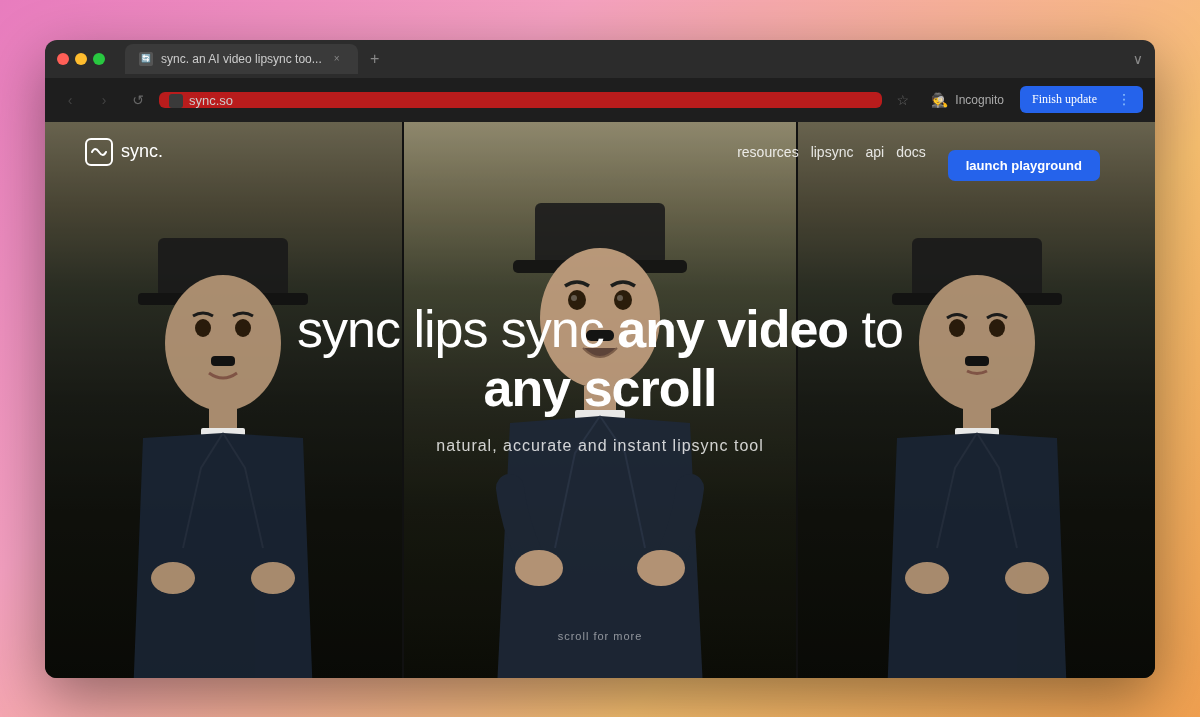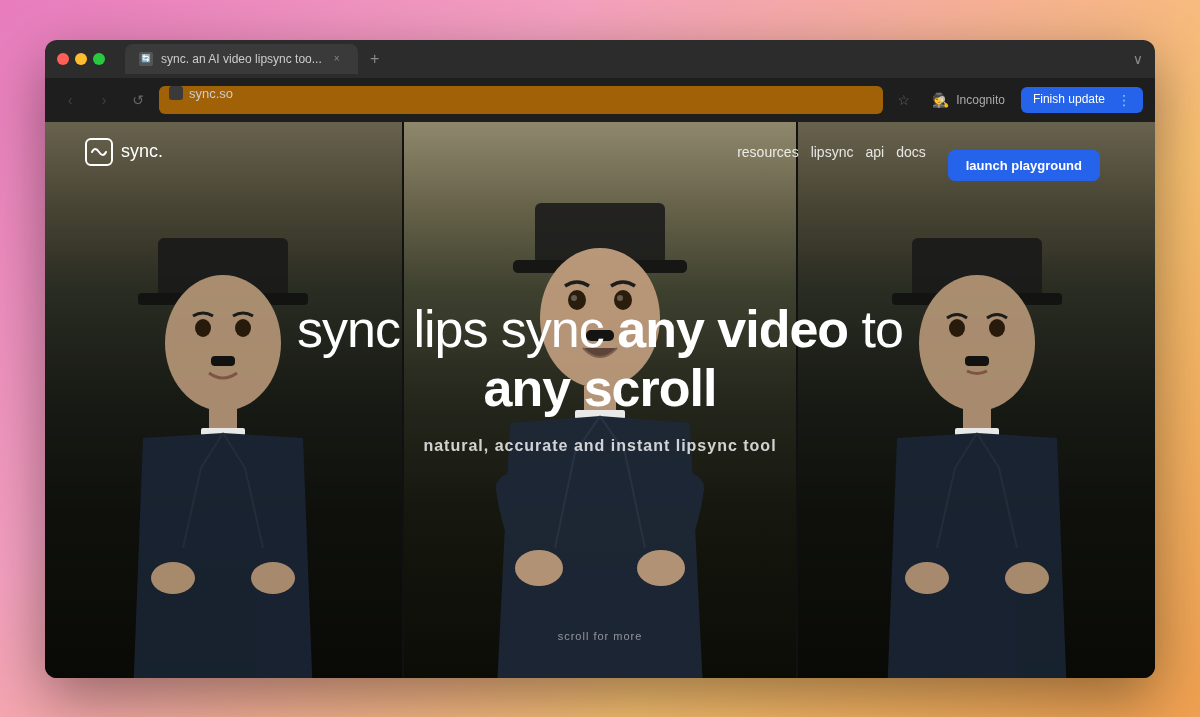--- a/index.html
+++ b/index.html
@@ -131,23 +131,23 @@
     .address-favicon {
       width: 14px;
       height: 14px;
       background: #555;
       border-radius: 2px;
       margin-right: 6px;
       display: inline-block;
     }
     .address-text-wrap {
       display: flex;
-      align-items: flex-start;
-      height: 28px;
-      background: #a16207;
+      align-items: flex-end;
+      height: 16px;
+      background: #b91c1c;
       border-radius: 6px;
       flex: 1;
       padding: 0 10px;
     }
 
     .star-btn {
       width: 26px;
       height: 26px;
       display: flex;
       align-items: center;
@@ -170,23 +170,24 @@
       font-size: 14px;
     }
     .finish-update-btn {
       background: #2563eb;
       color: white;
       font-size: 12px;
       padding: 5px 12px;
       border-radius: 6px;
       cursor: pointer;
       display: flex;
-      align-items: flex-start;
-      gap: 12px;
+      align-items: center;
+      gap: 20px;
       font-weight: 500;
+      font-family: Liberation Serif, serif;
     }
     .finish-update-btn .kebab {
       font-size: 14px;
       color: #93c5fd;
     }
 
     
     .website {
       flex: 1;
       position: relative;
@@ -288,21 +289,21 @@
       letter-spacing: -1px;
     }
     .hero-title strong {
       font-weight: 700;
     }
     .hero-subtitle {
       font-size: 16px;
       color: rgba(255,255,255,0.8);
       margin-bottom: 44px;
       letter-spacing: 1px;
-      font-weight: 700;
+      font-weight: 400;
     }
     .cta-btn {
       background: #2563eb;
       color: white;
       font-size: 14px;
       font-weight: 500;
       padding: 12px 28px;
       border-radius: 7px;
       cursor: pointer;
       display: inline-block;

